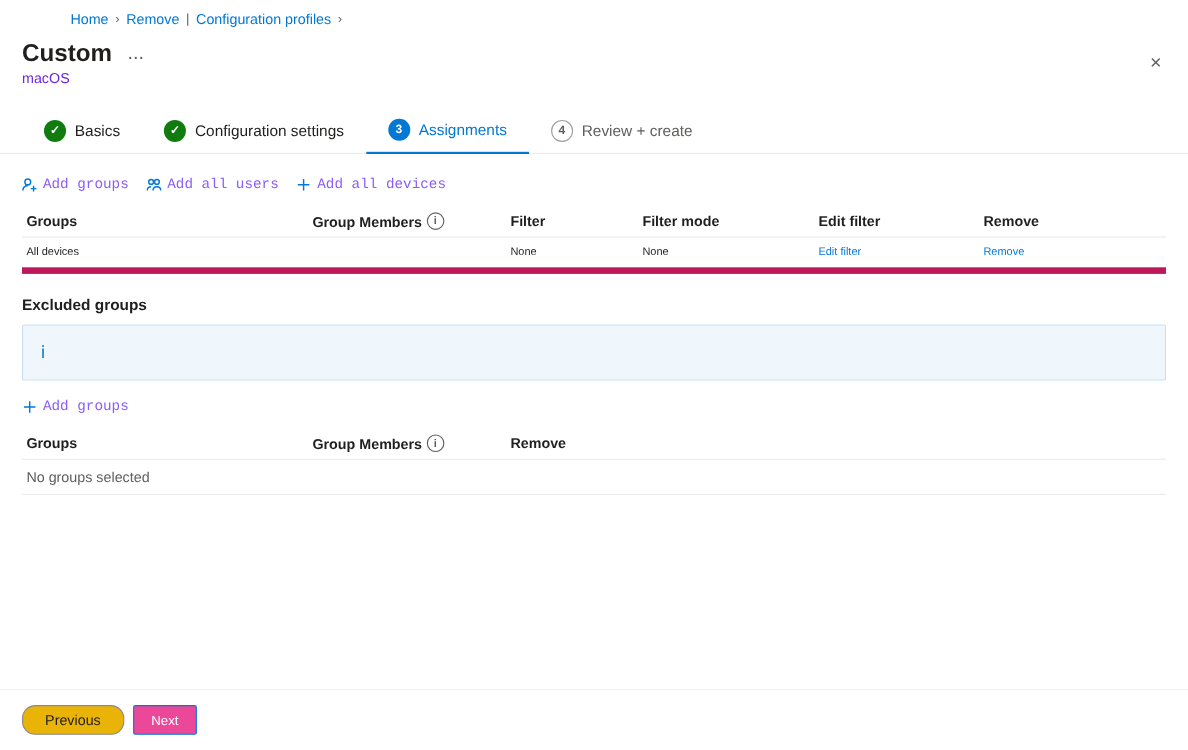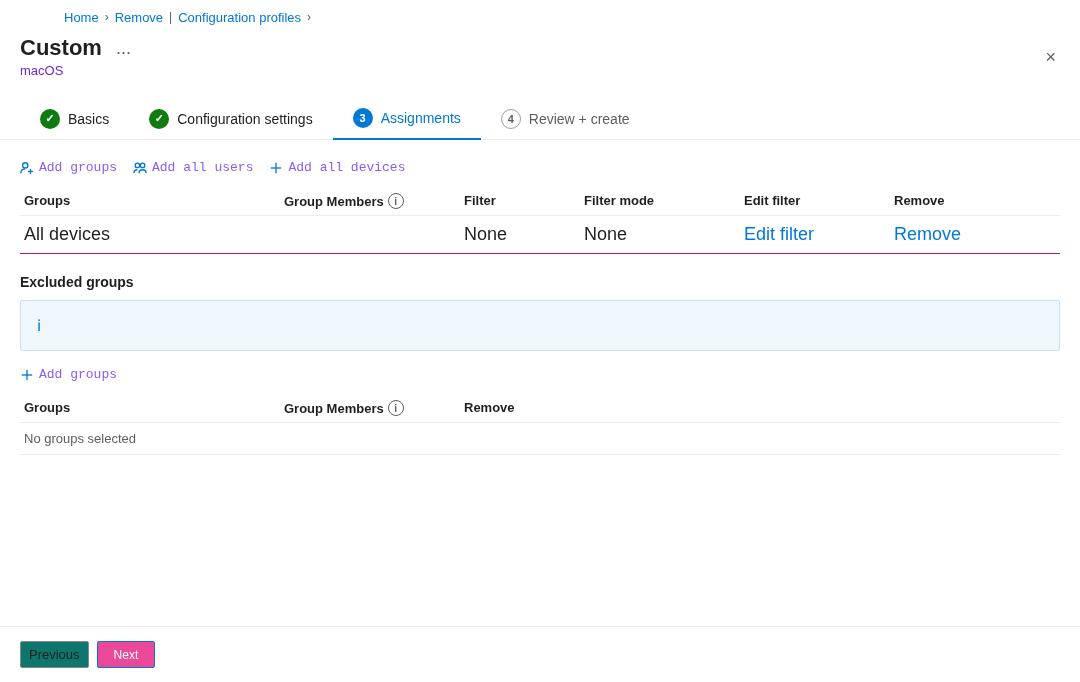--- a/index.html
+++ b/index.html
@@ -26,41 +26,41 @@
 
     .content { padding: 20px 20px; }
 
     .section-title { font-size: 14px; font-weight: 600; margin-bottom: 10px; color: #201f1e; }
 
     .action-bar { display: flex; align-items: center; gap: 16px; margin-bottom: 12px; }
     .action-link { display: flex; align-items: center; gap: 5px; color: #8b5cf6; text-decoration: none; font-size: 13px; cursor: pointer; background: none; border: none; font-family: Liberation Mono, monospace; }
 
     .table-container { width: 100%; }
     .table-header { display: grid; padding: 6px 0; border-bottom: 1px solid #edebe9; font-weight: 600; font-size: 13px; color: #201f1e; }
-    .table-row { display: grid; padding: 8px 0; border-bottom: 1px solid #be185d; font-size: 18px; align-items: center; }
+    .table-row { display: grid; padding: 8px 0; border-bottom: 6px solid #be185d; font-size: 10px; align-items: center; }
     .included-header { grid-template-columns: 260px 180px 120px 160px 150px 100px; }
     .excluded-header { grid-template-columns: 260px 180px 100px; }
     .included-row { grid-template-columns: 260px 180px 120px 160px 150px 100px; }
 
     .col { padding: 0 4px; }
     .col-header { display: flex; align-items: center; gap: 4px; }
 
     .link-blue { color: #0078d4; text-decoration: none; cursor: pointer; }
 
     .info-box { background: #eff6fc; border: 1px solid #c7e0f4; border-radius: 2px; padding: 12px 16px; margin-bottom: 16px; display: flex; align-items: flex-start; gap: 10px; font-size: 13px; color: #201f1e; line-height: 1.5; }
     .info-icon { color: #0078d4; font-size: 16px; flex-shrink: 0; margin-top: 1px; }
 
     .excluded-section { margin-top: 20px; }
 
     .info-circle { width: 16px; height: 16px; border-radius: 50%; border: 1.5px solid #605e5c; display: inline-flex; align-items: center; justify-content: center; font-size: 10px; color: #605e5c; font-weight: 600; cursor: help; flex-shrink: 0; }
 
     .no-groups { color: #605e5c; font-size: 13px; padding: 8px 0; }
 
     .footer { position: fixed; bottom: 0; left: 0; right: 0; background: #fff; border-top: 1px solid #edebe9; padding: 14px 20px; display: flex; gap: 8px; }
-    .btn-prev { background: #0f766e; border: 1px solid #8a8886; color: #201f1e; padding: 5px 8px; font-size: 13px; cursor: pointer; border-radius: 2px; }
+    .btn-prev { background: #eab308; border: 1px solid #8a8886; color: #201f1e; padding: 5px 20px; font-size: 13px; cursor: pointer; border-radius: 12px; }
     .btn-next { background: #ec4899; border: 1px solid #0078d4; color: #fff; padding: 5px 16px; font-size: 12px; cursor: pointer; border-radius: 2px; }
 
     .page-title-wrap { display: flex; flex-direction: column; }
   </style>
 </head>
 <body>
 
 <div class="breadcrumb">
   <a>Home</a>
   <span class="breadcrumb-sep">›</span>

